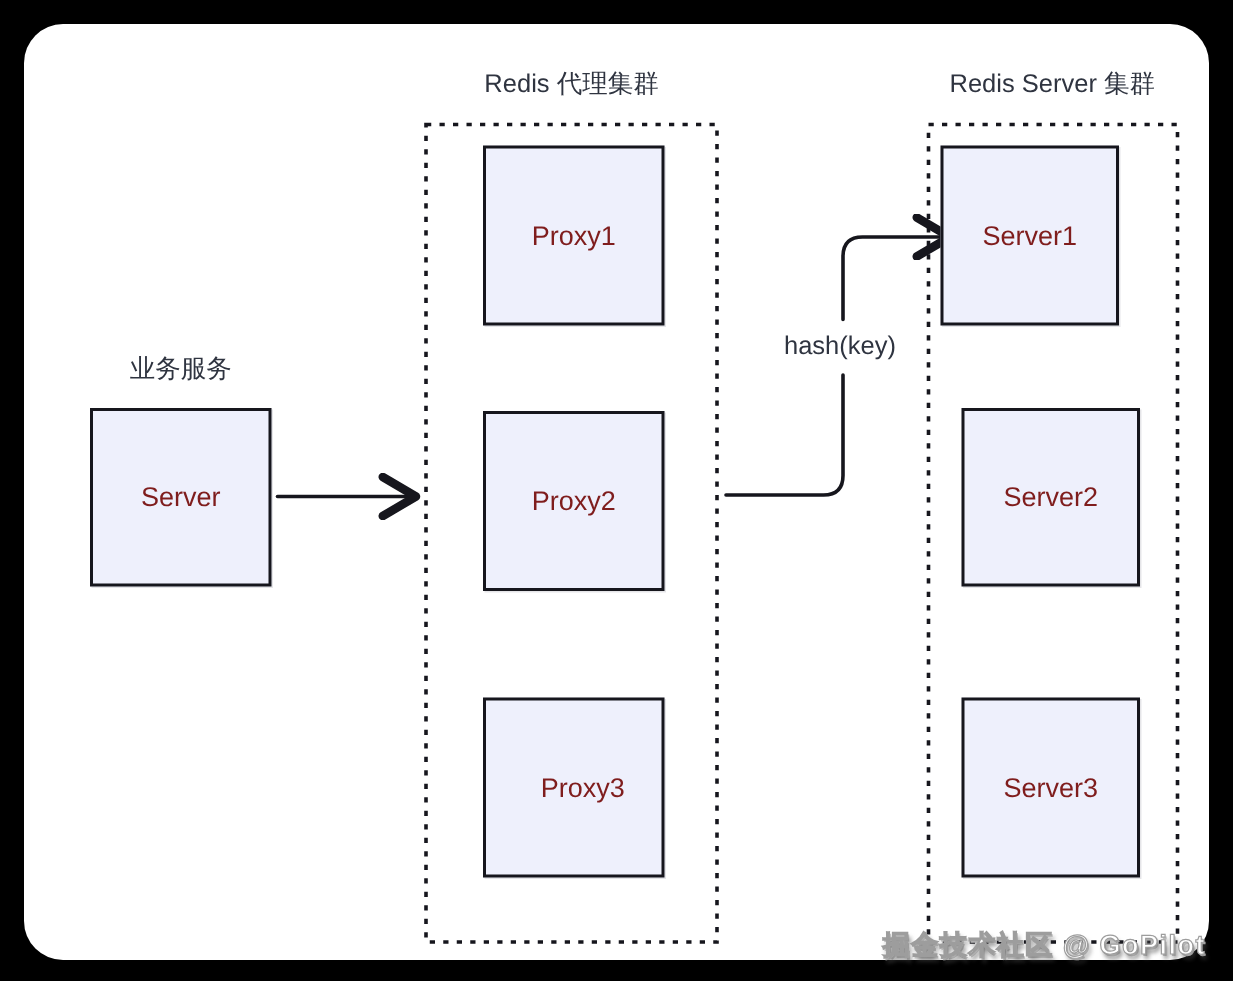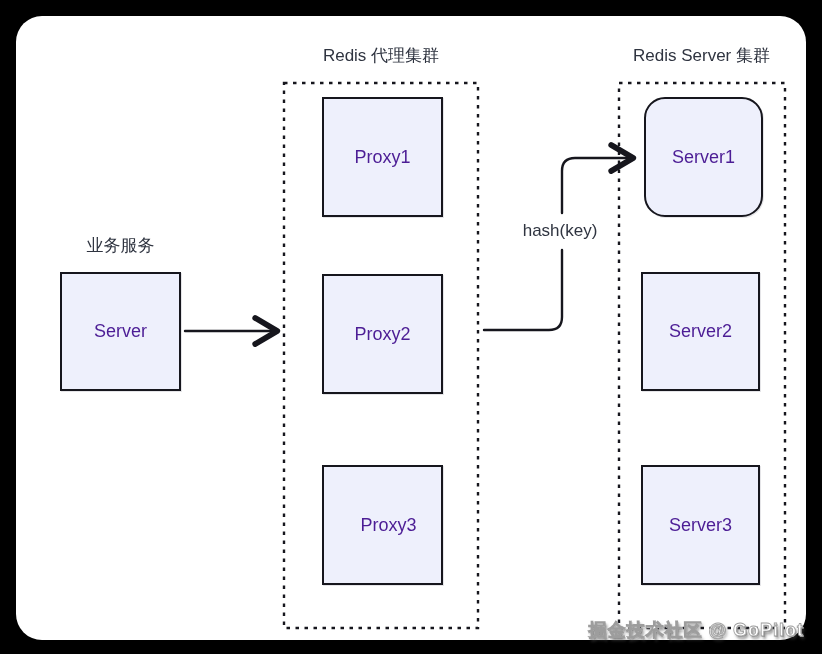--- a/index.html
+++ b/index.html
@@ -24,21 +24,21 @@
     z-index: 2;
   }
   .node {
     position: absolute;
     width: 121px; height: 120px;
     background: #eef0fc;
     border: 2px solid #16161d;
     box-sizing: border-box;
     display: flex; align-items: center; justify-content: center;
     font-size: 18px;
-    color: #4c1d95;
+    color: #7f1d1d;
     z-index: 3;
     box-shadow: 1px 1px 0 rgba(180,180,190,0.35);
   }
   .cluster-title, .group-label {
     position: absolute;
     text-align: center;
     font-size: 17px;
     color: #2f3440;
     z-index: 3;
     white-space: nowrap;
@@ -61,21 +61,21 @@
     -webkit-text-stroke: 0.8px #9d9d9d;
     text-shadow: 2px 3px 3px rgba(70,70,70,0.65), 1px 1px 0 #c7c7c7;
     z-index: 5;
     white-space: nowrap;
   }
   
   #server-box  { left: 60px;  top: 272px; width: 121px; height: 119px; }
   #proxy1-box  { left: 322px; top: 97px;  }
   #proxy2-box  { left: 322px; top: 274px; }
   #proxy3-box  { left: 322px; top: 465px; padding-left: 12px; }
-  #server1-box { left: 644px; top: 97px;  width: 119px; border-radius: 21px; }
+  #server1-box { left: 627px; top: 97px;  width: 119px; }
   #server2-box { left: 641px; top: 272px; width: 119px; height: 119px; }
   #server3-box { left: 641px; top: 465px; width: 119px; }
   #business-label      { left: 60px;  top: 234px; width: 121px; }
   #proxy-cluster-title { left: 283px; top: 44px;  width: 196px; }
   #server-cluster-title{ left: 600px; top: 44px;  width: 203px; }
   #hash-label          { left: 505px; top: 221px; width: 110px; text-align: center; }
 </style>
 </head>
 <body>
 

